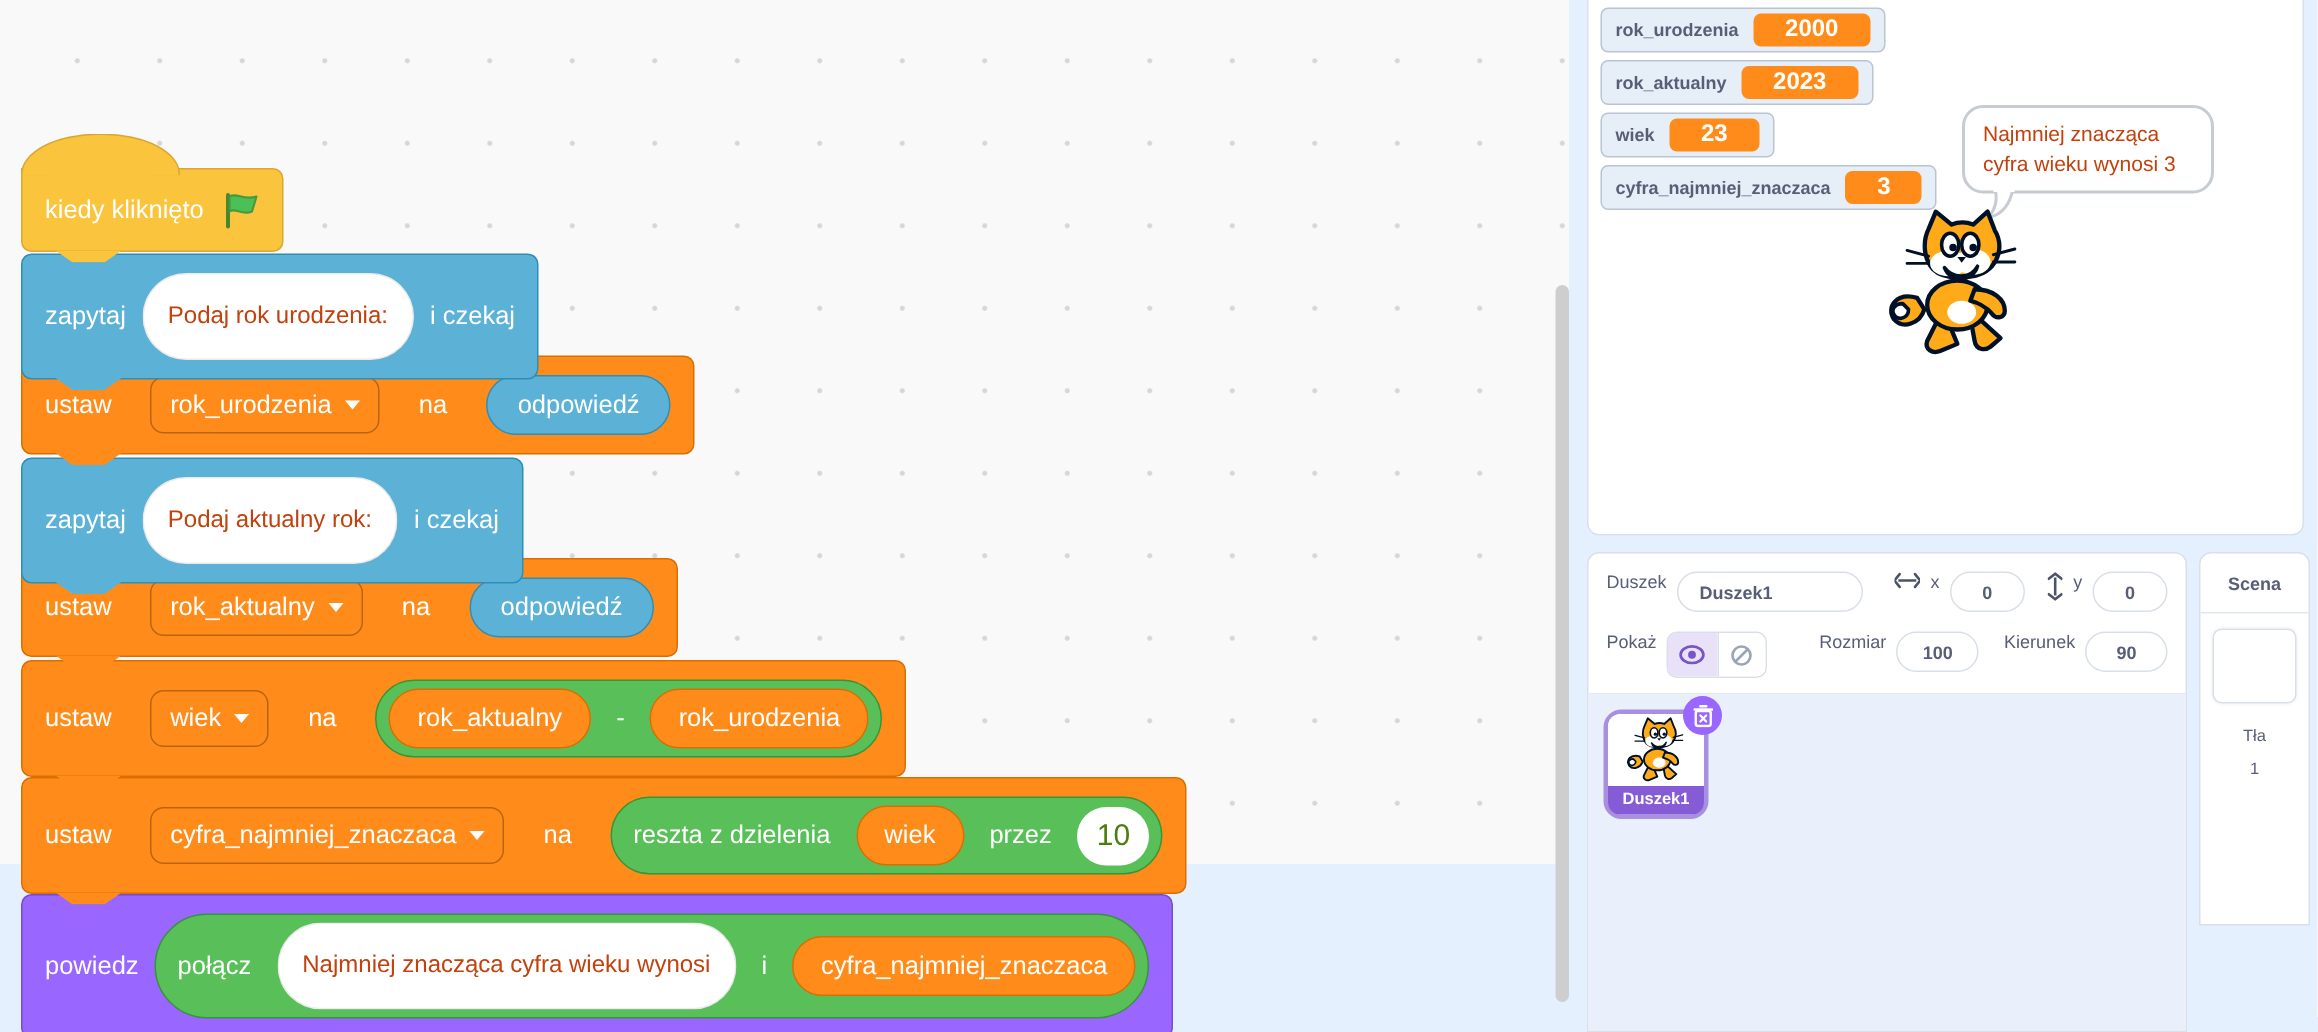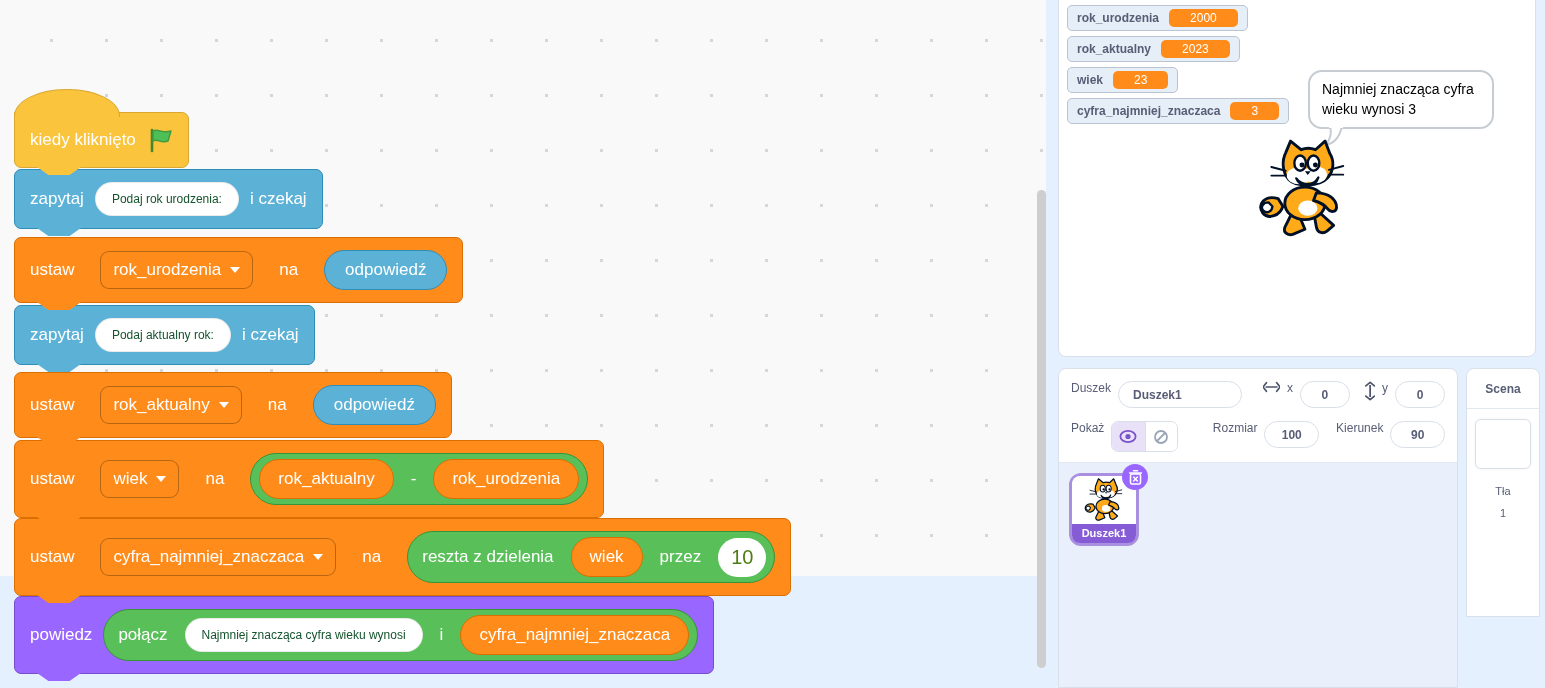--- a/index.html
+++ b/index.html
@@ -36,22 +36,22 @@
   .b-looks     { background:#9966FF; border-color:#774DCB; }
 
   .hat { border-top-left-radius:0; padding-top:14px; padding-bottom:14px; }
   .hat::before { 
     content:""; position:absolute; top:-24px; left:-1px; width:104px; height:27px;
     background:#FAC43C; border:1px solid #D9A732; border-bottom:none;
     border-radius:52px 52px 0 0 / 27px 27px 0 0;
   }
 
   .field-text {
-    background:#fff; color:#14532d; border-radius:999px; padding:9px 16px;
-    font-size:12px; border:1px solid rgba(0,0,0,.08);
+    background:#fff; color:#c2410c; border-radius:999px; padding:19px 16px;
+    font-size:16px; border:1px solid rgba(0,0,0,.08);
   }
   .field-dd {
     display:inline-flex; align-items:center; gap:9px; border:1px solid rgba(0,0,0,.28);
     border-radius:9px; padding:8px 12px; color:#fff; font-size:17px; background:inherit;
   }
   .caret { width:0; height:0; border-left:5px solid transparent; border-right:5px solid transparent; border-top:6px solid #fff; }
   .pill-var {
     background:#FF8C1A; border:1px solid #DB6E00; border-radius:999px;
     padding:9px 18px; color:#fff; font-size:17px;
   }
@@ -72,26 +72,26 @@
     background:#fff; border:1px solid #D9E0EA; border-radius:8px;
   }
   .monitors { position:absolute; left:8px; top:12px; display:flex; flex-direction:column; align-items:flex-start; gap:5px; }
   .monitor {
     display:inline-flex; align-items:center; gap:10px; background:#E6EEF8;
     border:1px solid #BAC4D2; border-radius:5px; padding:3px 9px;
     font-size:12px; font-weight:bold; color:#575E75;
   }
   .monitor-value {
     background:#FF8C1A; color:#fff; border-radius:5px; padding:2px 21px;
-    min-width:34px; text-align:center; font-size:12px; font-weight:normal;
+    min-width:34px; text-align:center; font-size:16px; font-weight:bold;
   }
   .speech {
-    position:absolute; left:249px; top:77px; width:186px; background:#fff;
+    position:absolute; left:249px; top:77px; width:168px; background:#fff;
     border:2px solid #C6CCD2; border-radius:14px; padding:8px 12px;
-    font-size:14px; line-height:1.4; color:#000000;
+    font-size:14px; line-height:1.4; color:#c2410c;
   }
   .speech-tail { position:absolute; left:16px; bottom:-21px; }
   .cat { position:absolute; left:198px; top:146px; width:92px; height:100px; }
 
   
   .sprite-pane {
     position:absolute; left:1058px; top:368px; width:400px; height:320px;
     background:#fff; border:1px solid #D9E0EA; border-radius:8px 8px 0 0;
     display:flex; flex-direction:column; overflow:hidden;
   }

